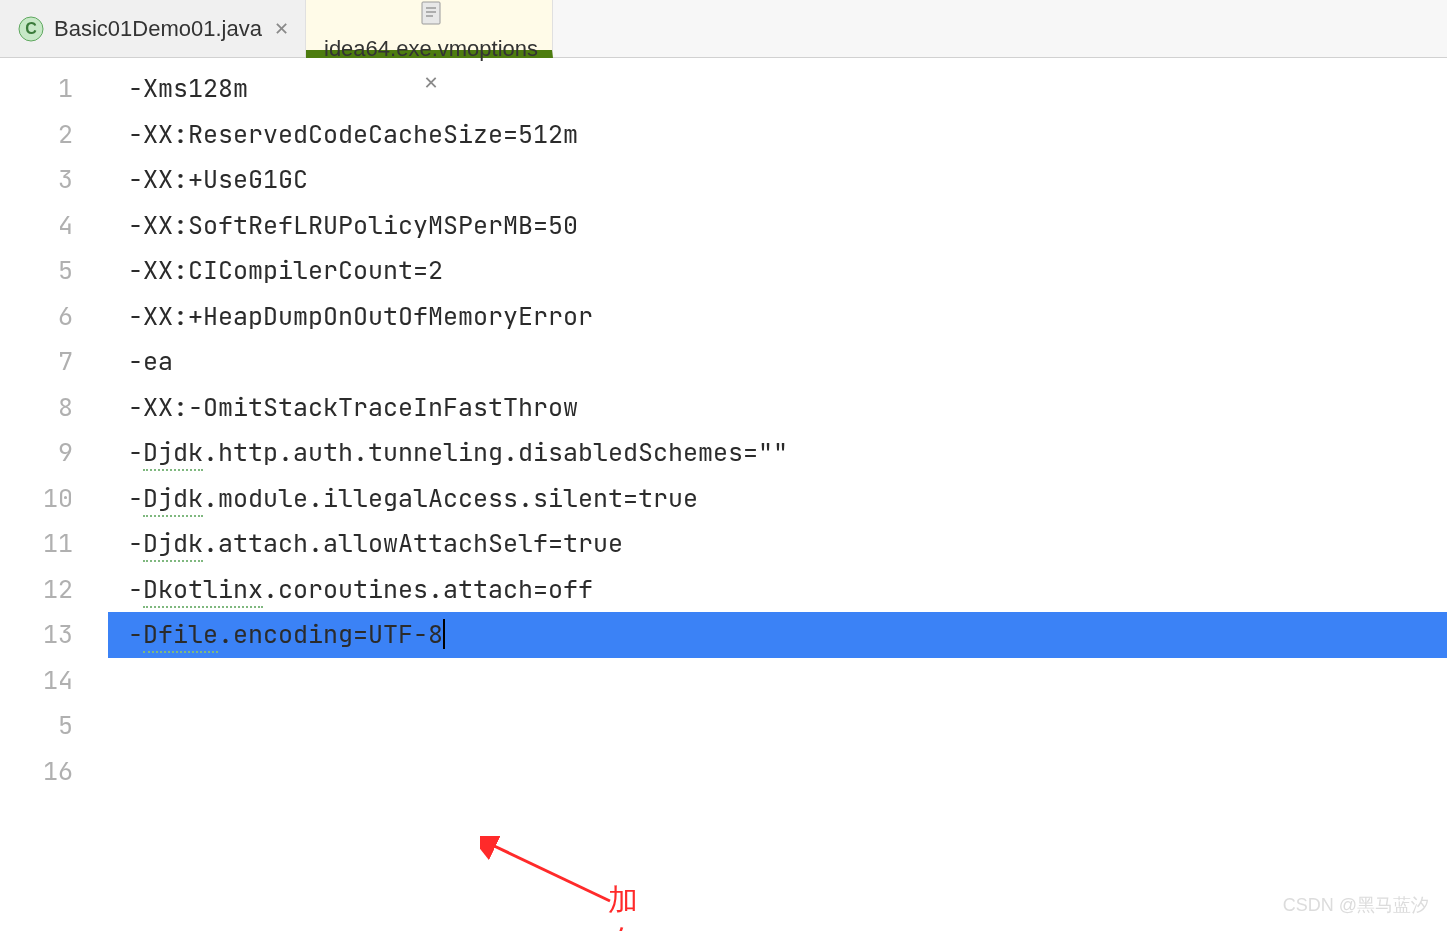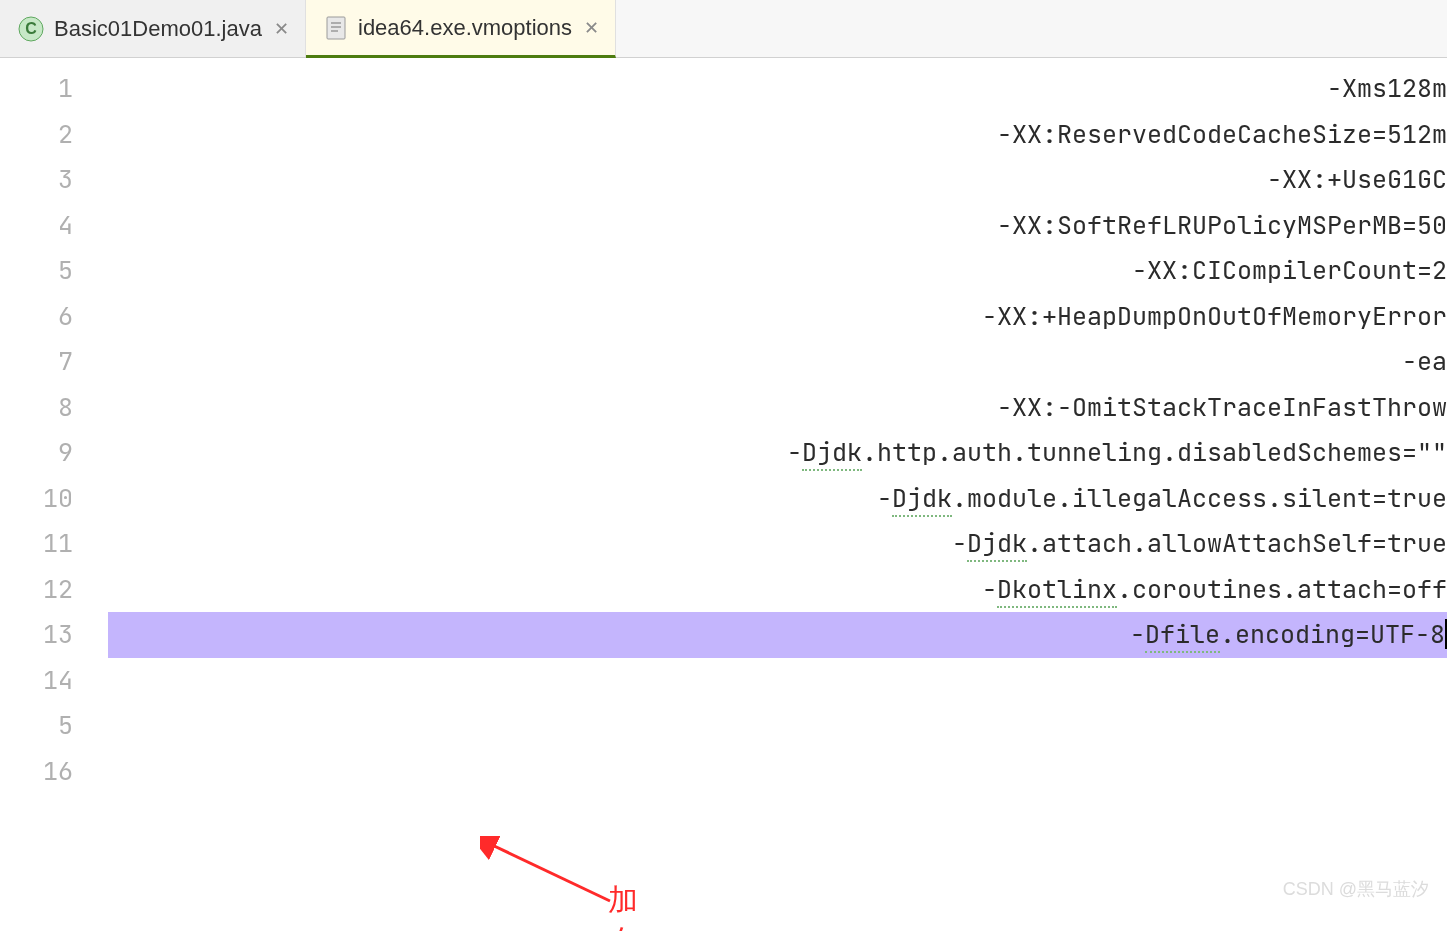--- a/index.html
+++ b/index.html
@@ -24,22 +24,23 @@
     padding: 0 14px 0 18px;
     gap: 10px;
     cursor: pointer;
     border-right: 1px solid #e0e0e0;
     font-size: 22px;
     color: #333;
   }
   .tab.inactive { background: #f0f0f0; }
   .tab.active {
     background: #fffbe8;
-    border-bottom: 3px solid #4d7c0f;
+    border-bottom: 8px solid #4d7c0f;
     margin-bottom: -1px;
+    flex-direction: column;
   }
   .tab .icon { display: inline-flex; }
   .tab .close {
     color: #8a8a8a;
     font-size: 18px;
     padding: 0 2px;
   }
   .editor {
     display: flex;
     height: calc(100% - 58px);
@@ -59,33 +60,32 @@
     padding-right: 34px;
     color: #b0b0b0;
     font-family: "JetBrains Mono","Consolas",monospace;
     font-size: 25px;
   }
   .code {
     flex: 1;
     padding-top: 8px;
     padding-left: 20px;
     position: relative;
-    text-align: right;
   }
   .code .line {
     height: 45.5px;
     line-height: 45.5px;
     font-family: "JetBrains Mono","Consolas",monospace;
     font-size: 25px;
     color: #2b2b2b;
     white-space: pre;
     position: relative;
   }
   .code .line.hl {
-    background: #c4b5fd;
+    background: #3b82f6;
     margin-left: -20px;
     padding-left: 20px;
   }
   .typo { border-bottom: 2px dotted #7fb87f; }
   .cursor {
     display: inline-block;
     width: 2px;
     height: 30px;
     background: #000;
     vertical-align: middle;
@@ -104,21 +104,21 @@
     position: absolute;
     left: 608px;
     top: 822px;
     color: #ff2a2a;
     font-size: 30px;
     font-family: "Microsoft YaHei", sans-serif;
   }
   .watermark {
     position: absolute;
     right: 18px;
-    bottom: 30px;
+    bottom: 14px;
     color: #dcdcdc;
     font-size: 18px;
   }
 </style>
 </head>
 <body>
 
 <div class="tabs">
   <div class="tab inactive">
     <span class="icon">

